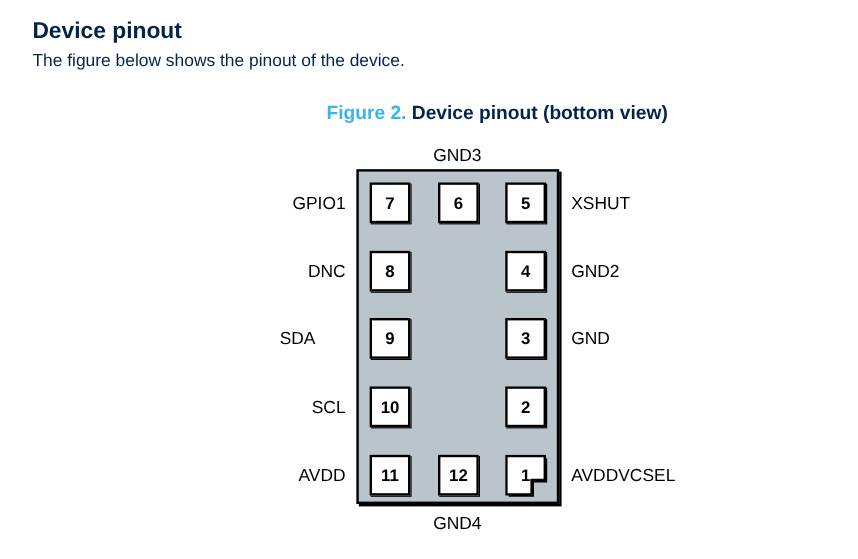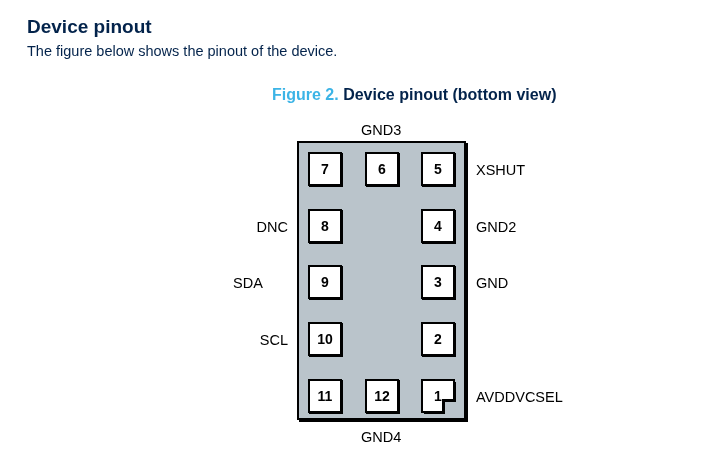--- a/index.html
+++ b/index.html
@@ -146,21 +146,23 @@
   <div class="pad" style="left:308px; top:379px;">11</div>
   <div class="pad" style="left:365px; top:379px;">12</div>
   <div class="pad-notched" style="left:421px; top:379px;">
     <svg width="36" height="36">
       <polygon points="2,2 34,2 34,22 23,22 23,34 2,34" fill="#000" transform="translate(1,1)"></polygon>
       <polygon points="1,1 33,1 33,21 22,21 22,33 1,33" fill="#ffffff" stroke="#000000" stroke-width="2"></polygon>
     </svg>
     <span class="num">1</span>
   </div>
 
+  <span class="pin-label left-label" style="left:208px; top:161px;">GPIO1</span>
   <span class="pin-label left-label" style="left:208px; top:218px;">DNC</span>
   <span class="pin-label left-label" style="left:208px; top:274px;text-align:center;">SDA</span>
   <span class="pin-label left-label" style="left:208px; top:331px;">SCL</span>
+  <span class="pin-label left-label" style="left:208px; top:388px;">AVDD</span>
 
   <span class="pin-label" style="left:476px; top:161px;">XSHUT</span>
   <span class="pin-label" style="left:476px; top:218px;">GND2</span>
   <span class="pin-label" style="left:476px; top:274px;">GND</span>
   <span class="pin-label" style="left:476px; top:388px;">AVDDVCSEL</span>
 </div>
 
 </body></html>

